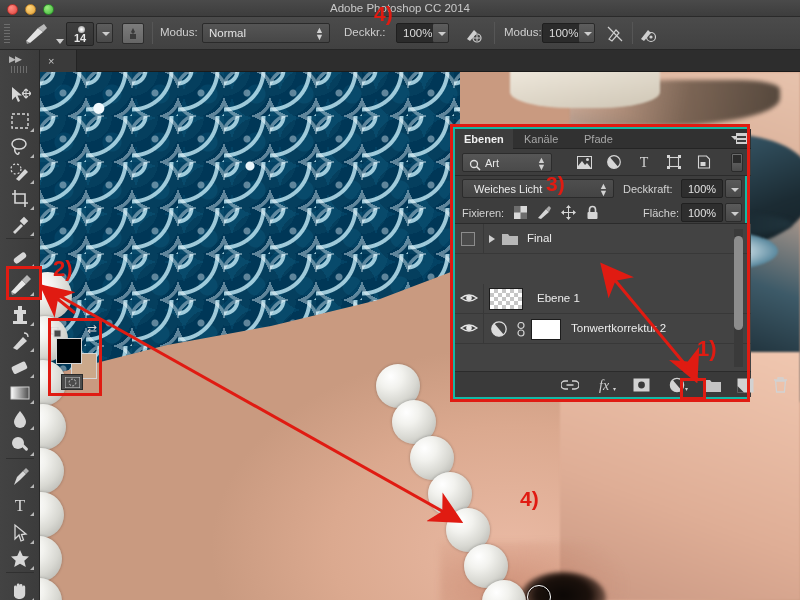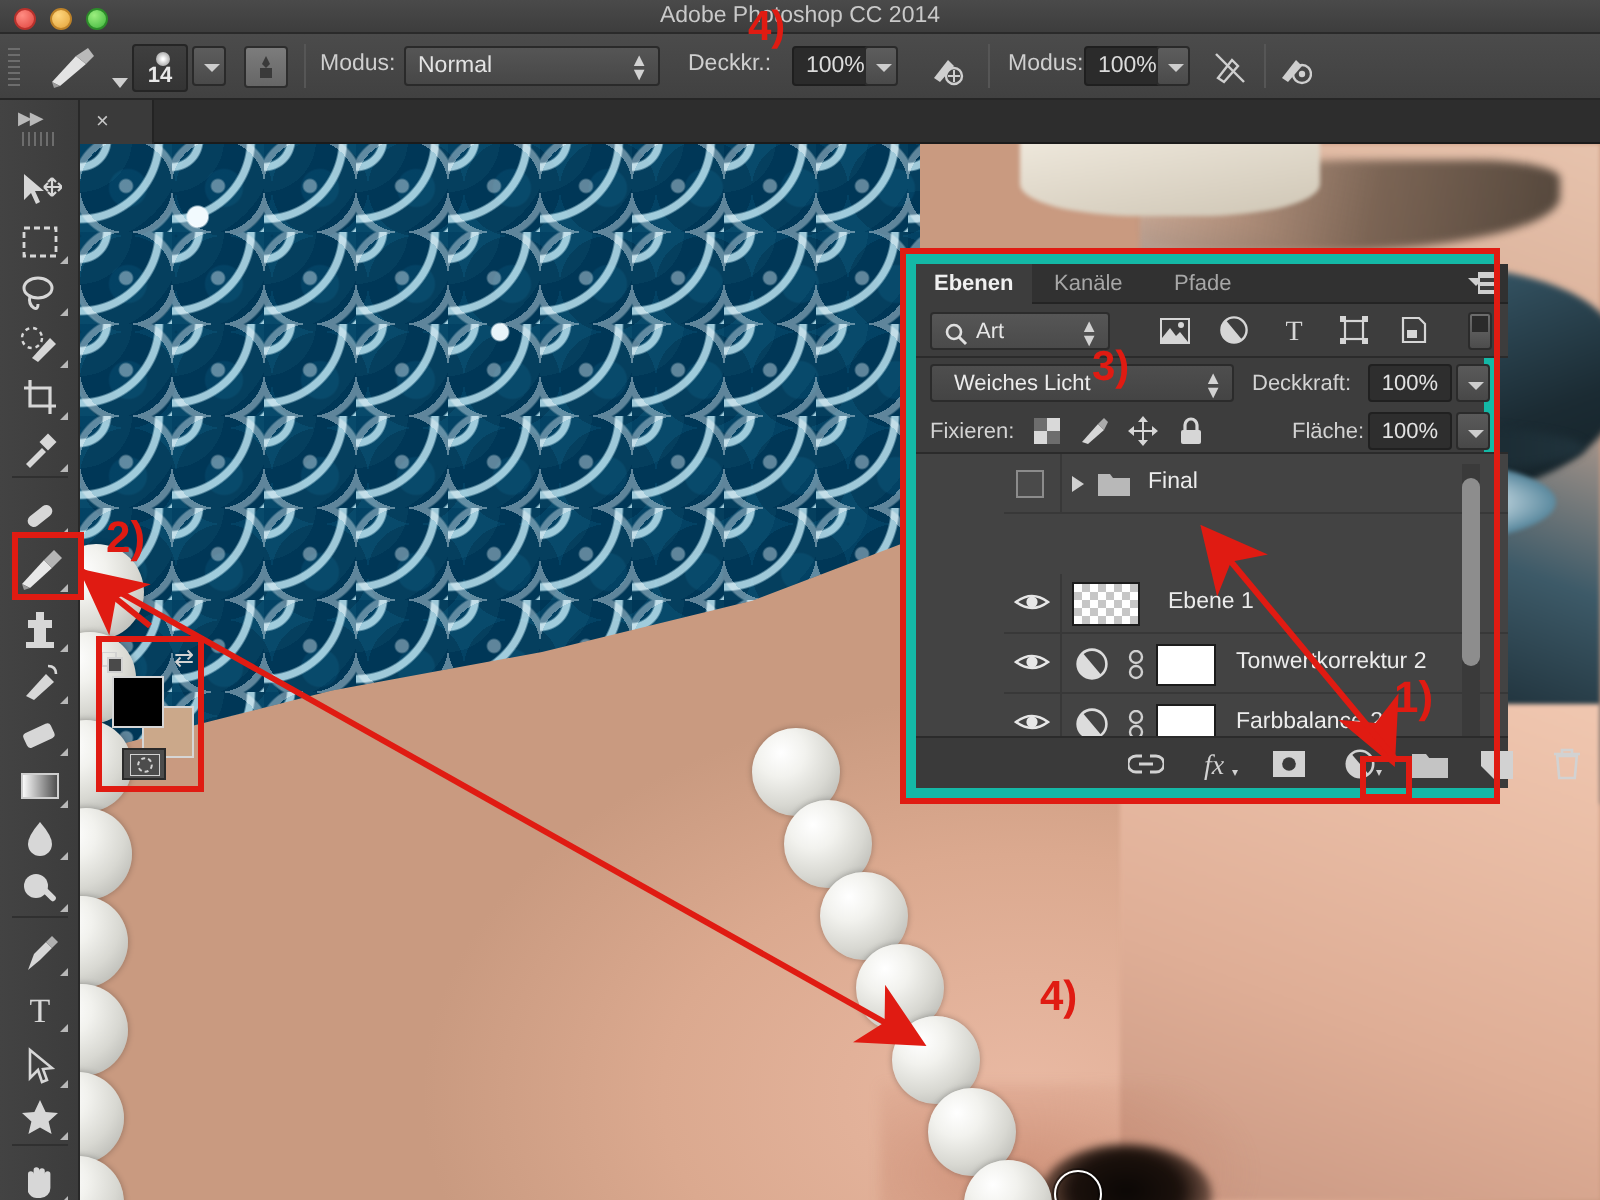--- a/index.html
+++ b/index.html
@@ -221,21 +221,21 @@
   
   .brushcursor {
     position: absolute; left: 487px; top: 513px; width: 24px; height: 24px;
     border: 1px solid #ffffff; border-radius: 50%;
     box-shadow: 0 0 0 1px rgba(0,0,0,.45) inset, 0 0 0 1px rgba(0,0,0,.35);
   }
 
   
   .layers {
     position: absolute; left: 452px; top: 126px; width: 296px; height: 274px;
-    background: #3d3d3d; border: 6px solid #14b8a6;
+    background: #3d3d3d; border: 3px solid #14b8a6;
     font-size: 11.5px; color: #dcdcdc;
   }
   .lp-tabs {
     position: absolute; left: 0; top: 0; width: 296px; height: 20px;
     background: #313131; border-bottom: 1px solid #242424;
   }
   .lp-tab {
     position: absolute; top: 0; height: 20px; line-height: 20px; padding: 0 9px;
     color: #a7a7a7; font-size: 11px;
   }
@@ -286,21 +286,20 @@
   .lp-lock { position: absolute; left: 0; top: 71px; width: 296px; height: 24px; border-bottom: 1px solid #2b2b2b; }
   .lockicon { position: absolute; top: 3px; width: 18px; height: 18px; display: flex; align-items: center; justify-content: center; }
 
   .lp-list {
     position: absolute; left: 0; top: 95px; width: 296px; height: 148px;
     background: #434343; overflow: hidden;
   }
   .layerrow {
     position: absolute; left: 0; width: 296px; height: 30px;
     border-bottom: 1px solid #383838;
-    margin-left: 44px;
   }
   .layerrow.sel { background: #5c6f86; }
   .eye-cell { position: absolute; left: 5px; top: 7px; width: 18px; height: 16px; }
   .vis-div { position: absolute; left: 28px; top: 0; width: 1px; height: 30px; background: #383838; }
   .thumb {
     position: absolute; left: 34px; top: 4px; width: 34px; height: 22px;
     border: 1px solid #1c1c1c;
     background-color: #fff;
     background-image:
       linear-gradient(45deg, #c6c6c6 25%, transparent 25%, transparent 75%, #c6c6c6 75%),
@@ -791,43 +790,20 @@
         <span class="linkicon">
           <svg width="12" height="15" viewBox="0 0 12 15">
               <rect x="3" y="0.5" width="6" height="6" rx="3" fill="none" stroke="#cfcfcf" stroke-width="1.2"></rect>
               <rect x="3" y="8" width="6" height="6" rx="3" fill="none" stroke="#cfcfcf" stroke-width="1.2"></rect>
             </svg>
         </span>
         <span class="maskthumb"></span>
         <span class="lname" style="left:116px;">Tonwertkorrektur 2</span>
       </div>
 
-      <div class="layerrow" style="top:120px;">
-        <span class="eye-cell">
-          <svg width="18" height="14" viewBox="0 0 18 14">
-              <path d="M1 7 q8-6 16 0 q-8 6 -16 0Z" fill="none" stroke="#e6e6e6" stroke-width="1.3"></path>
-              <circle cx="9" cy="7" r="2.8" fill="#e6e6e6"></circle>
-            </svg>
-        </span>
-        <span class="vis-div"></span>
-        <span class="adjicon">
-          <svg width="16" height="16" viewBox="0 0 16 16">
-              <circle cx="8" cy="8" r="7.2" fill="none" stroke="#dcdcdc" stroke-width="1.3"></circle>
-              <path d="M8 .8 A7.2 7.2 0 0 0 8 15.2 Z" fill="#dcdcdc" transform="rotate(-40 8 8)"></path>
-            </svg>
-        </span>
-        <span class="linkicon">
-          <svg width="12" height="15" viewBox="0 0 12 15">
-              <rect x="3" y="0.5" width="6" height="6" rx="3" fill="none" stroke="#cfcfcf" stroke-width="1.2"></rect>
-              <rect x="3" y="8" width="6" height="6" rx="3" fill="none" stroke="#cfcfcf" stroke-width="1.2"></rect>
-            </svg>
-        </span>
-        <span class="maskthumb"></span>
-        <span class="lname" style="left:116px;">Farbbalance 2</span>
-      </div>
 
     </div>
 
     <div class="lp-scroll">
       <div class="lp-thumb-sb"></div>
     </div>
 
     <div class="lp-bottom">
       <div class="bb" style="left:106px;">
         <svg width="18" height="12" viewBox="0 0 18 12">

